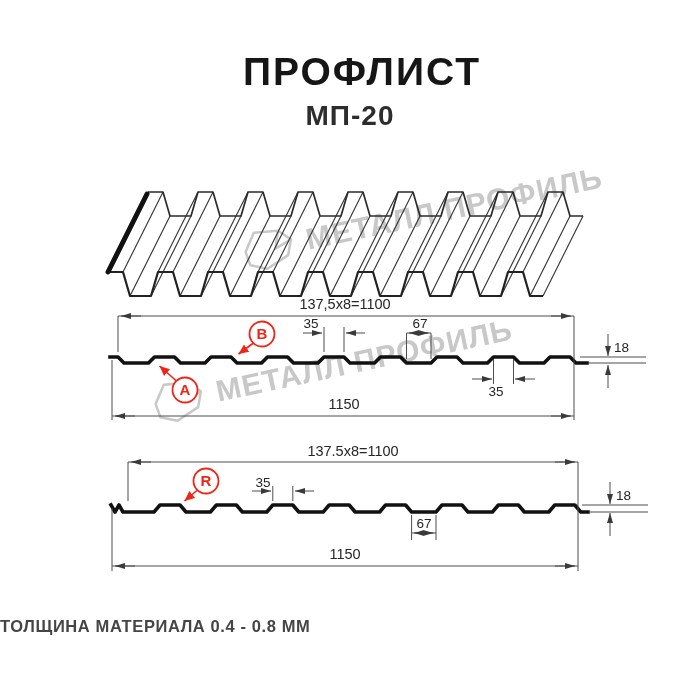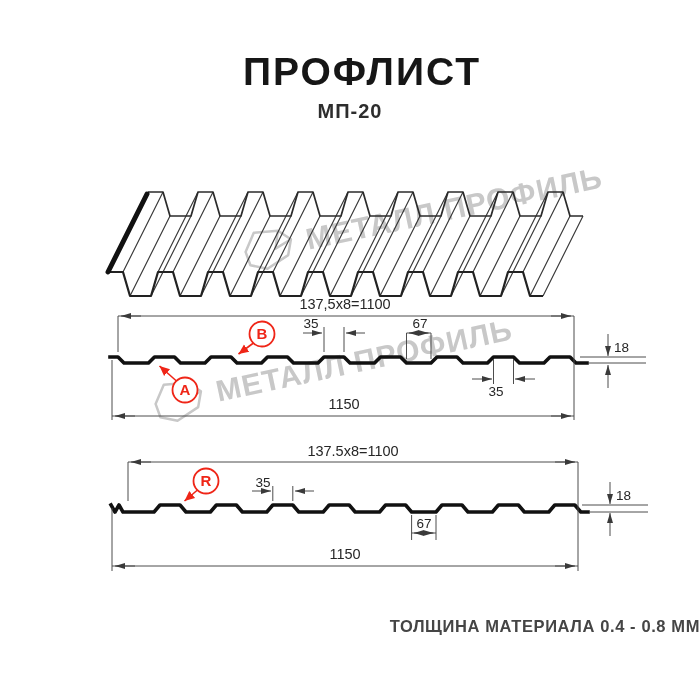--- a/index.html
+++ b/index.html
@@ -1,22 +1,22 @@
 <!DOCTYPE html>
 <html style="--red: #ef2517; --ink: #111111; --dim: #4d4d4d; --wm: #c8c8c8;"><head>
 <meta charset="utf-8">
 <style>
   html,body{margin:0;padding:0;background:#fff;}
   .stage{position:relative;width:700px;height:700px;background:#fff;overflow:hidden;
          font-family:"Liberation Sans",sans-serif;}
   .page-title{position:absolute;top:50px;left:0;width:100%;text-align:center;
               font-size:39px;font-weight:bold;letter-spacing:2px;color:#161616;padding-left:12px;}
   .page-subtitle{position:absolute;top:100px;left:0;width:100%;text-align:center;
-              font-size:20px;font-weight:bold;letter-spacing:1px;color:#2d2d2d;}
-  .footer-note{position:absolute;top:617px;left:0;width:100%;text-align:right;
+              font-size:28px;font-weight:bold;letter-spacing:1px;color:#2d2d2d;}
+  .footer-note{position:absolute;top:617px;left:0;width:100%;text-align:left;
               font-size:16.5px;font-weight:bold;letter-spacing:.6px;color:#454545;}
   .wm{position:absolute;display:flex;align-items:center;gap:10px;
       color:var(--wm,#c8c8c8);font-weight:bold;font-size:30px;letter-spacing:1px;
       white-space:nowrap;transform:rotate(-12deg);transform-origin:left center;}
   .wm svg{flex:0 0 auto;}
   svg.draw{position:absolute;left:0;top:0;}
   .profile{fill:none;stroke:var(--ink,#111);stroke-width:3.6;stroke-linejoin:round;stroke-linecap:square;}
   .dim{stroke:var(--dim,#4d4d4d);stroke-width:1;fill:none;}
   .dtxt{font:13.5px "Liberation Sans",sans-serif;fill:#262626;text-anchor:middle;}
   .dtxt-lg{font:14.5px "Liberation Sans",sans-serif;fill:#262626;text-anchor:middle;}

